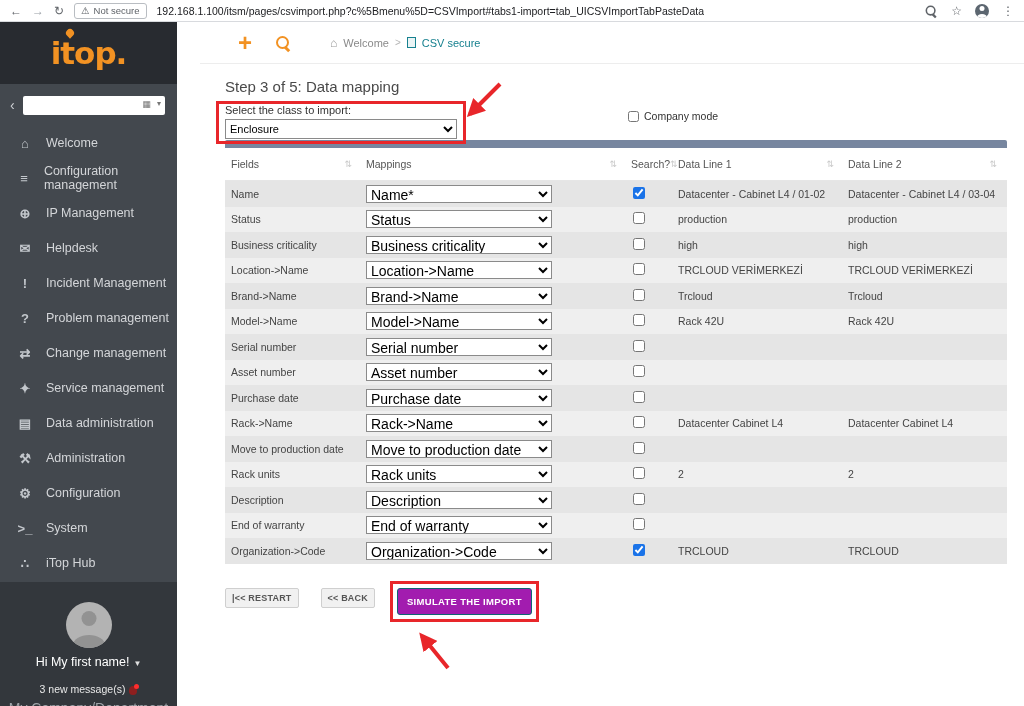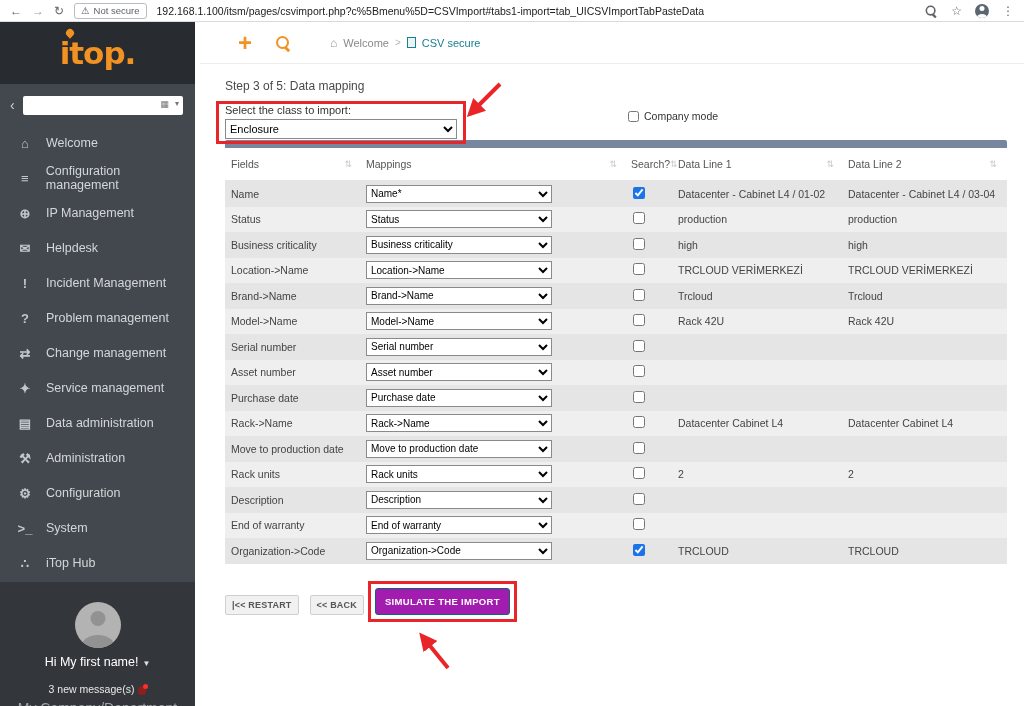--- a/index.html
+++ b/index.html
@@ -23,21 +23,21 @@
     background:var(--mg,#f29223);transform:rotate(45deg);transform-origin:0 0}
   .magnifier.gray{--mg:#5f6368;transform:scale(.78)}
   .profile-avatar{width:14px;height:14px;border-radius:50%;background:#5c6670;position:relative;
     overflow:hidden;display:inline-block;cursor:pointer}
   .profile-avatar::before{content:"";position:absolute;top:2px;left:50%;transform:translateX(-50%);
     width:5px;height:5px;border-radius:50%;background:#fff}
   .profile-avatar::after{content:"";position:absolute;bottom:-2px;left:50%;transform:translateX(-50%);
     width:10px;height:6px;border-radius:50%;background:#fff}
 
   
-  .sidebar{position:absolute;top:22px;left:0;width:195px;bottom:0;background:#43484e;color:#d4d6d9}
+  .sidebar{position:absolute;top:22px;left:0;width:177px;bottom:0;background:#43484e;color:#d4d6d9}
   .logo-area{height:62px;background:#282b30;display:flex;align-items:center;justify-content:center;position:relative}
   .logo-text{color:#f29223;font-size:31px;font-weight:bold;font-family:"DejaVu Sans",sans-serif;letter-spacing:-1px}
   .logo-flame{position:absolute;left:66px;top:7px;width:8px;height:8px;background:#f29223;
     border-radius:50% 50% 50% 0;transform:rotate(-45deg)}
   .search-row{display:flex;align-items:center;gap:8px;padding:11px 12px 8px 10px}
   .collapse-chevron{color:#cfd2d6;font-size:14px;line-height:1;cursor:pointer}
   .search-box{position:relative;flex:1}
   .sidebar-search{width:100%;height:19px;background:#fff;border:none;border-radius:2px;
     font-size:11px;padding:0 30px 0 6px;color:#333}
   .search-box .tree-icon{position:absolute;right:14px;top:4px;font-size:9px;color:#777}
@@ -68,42 +68,42 @@
   .main-toolbar{height:42px;display:flex;align-items:center;padding-left:38px;gap:24px;
     border-bottom:1px solid #ededed}
   .plus-button{color:#f29223;font-size:24px;font-weight:bold;line-height:1;cursor:pointer}
   .breadcrumb{display:flex;align-items:center;gap:6px;font-size:11px;color:#8a8a8a;margin-left:16px}
   .bc-home{font-size:12px;color:#9a9a9a}
   .bc-sep{color:#b5b5b5;font-size:10px}
   .doc-icon{width:9px;height:11px;border:1px solid #17818f;background:#eaf4f5;display:inline-block}
   .bc-current{color:#17818f}
 
   .content{position:relative;margin-left:25px;padding-top:14px;width:782px}
-  .page-title{font-size:12px;font-weight:normal;color:#4a4a4a;margin-bottom:10px;line-height:17px}
+  .page-title{font-size:15px;font-weight:normal;color:#4a4a4a;margin-bottom:10px;line-height:17px}
   .class-label{font-size:11px;color:#333;margin-bottom:3px;line-height:11px}
   .select-wrap{position:relative;display:inline-block}
   .class-select{width:232px;height:20px;font-size:11px;border:1px solid #8a8a8a;background:#fff}
   .advanced{position:absolute;left:403px;top:46px;display:flex;align-items:center;gap:5px;
     font-size:10.5px;color:#333;cursor:pointer}
   .advanced input{width:11px;height:11px;accent-color:#1a73e8}
 
   .table-wrap{margin-top:1px}
   .table-topbar{height:8px;background:#77869f;border-radius:2px 2px 0 0}
   .thead{display:grid;grid-template-columns:135px 265px 47px 170px 163px;height:33px;
     align-items:center;font-size:10.5px;color:#555;background:#fff;border-bottom:1px solid #e6e6e6}
   .th{display:flex;justify-content:space-between;align-items:center;padding:0 8px 0 6px;cursor:pointer}
   .sort-icon{color:#c9c9c9;font-size:9px}
   .trow{display:grid;grid-template-columns:135px 265px 47px 170px 163px;height:25.5px;
     align-items:center;font-size:10.5px;color:#444;background:#e5e5e5}
   .trow.alt{background:#efefef}
   .cell{padding-left:6px;white-space:nowrap;overflow:hidden}
-  .map-select{width:186px;height:18px;font-size:10px;border:1px solid #8a8a8a;background:#fff}
+  .map-select{width:186px;height:18px;font-size:14px;border:1px solid #8a8a8a;background:#fff}
   .cb{width:12px;height:12px;accent-color:#1a73e8;margin-left:2px}
 
-  .buttons-row{margin-top:24px;display:flex;align-items:flex-end;gap:11px}
+  .buttons-row{margin-top:24px;display:flex;align-items:flex-start;gap:22px}
   .btn-light{font-size:9px;font-weight:bold;color:#555;background:#f1f1f1;border:1px solid #cfcfcf;
     border-radius:2px;padding:4px 6px;cursor:pointer;font-family:"Liberation Sans",sans-serif;letter-spacing:.2px}
   .sim-wrap{position:relative;display:inline-block}
   .btn-primary{font-size:9.5px;font-weight:bold;color:#fff;background:#a21caf;border:1px solid #106472;
     border-radius:3px;padding:7px 9px;cursor:pointer;font-family:"Liberation Sans",sans-serif;letter-spacing:.3px}
 
   
   .anno-rect{position:absolute;border:3px solid #e8262a;pointer-events:none;z-index:40}
   .anno-rect.rect-class{left:-9px;top:-18px;width:250px;height:43px}
   .anno-rect.rect-simulate{left:-7px;top:-7px;right:-7px;bottom:-7px;width:auto;height:auto}

